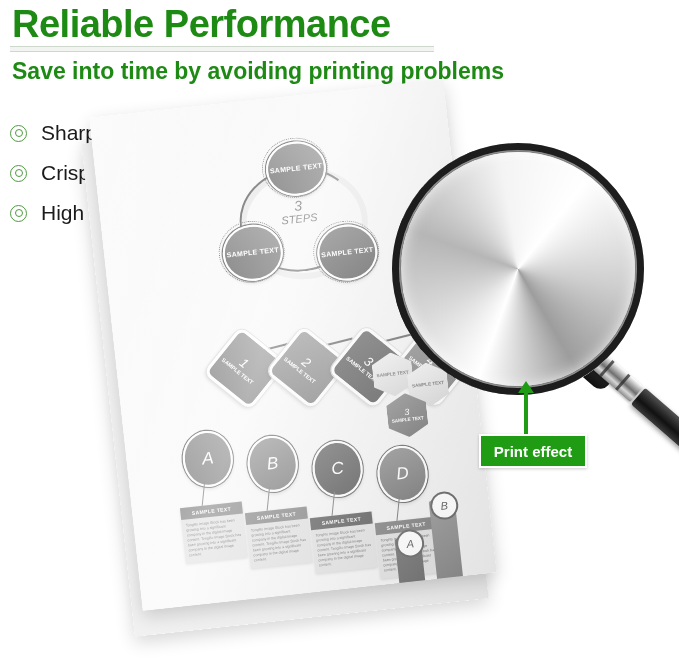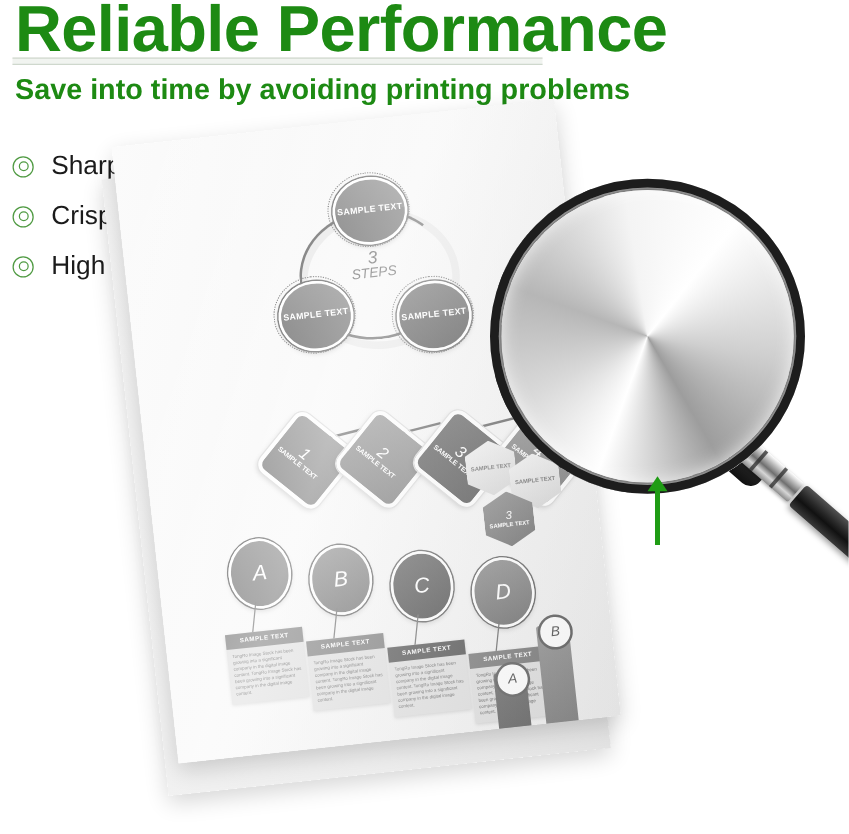--- a/index.html
+++ b/index.html
@@ -7,21 +7,21 @@
   body{
     width:679px;height:667px;overflow:hidden;position:relative;
     font-family:"Liberation Sans","DejaVu Sans",sans-serif;
     background:#ffffff;
   }
   #root{position:absolute;inset:0;width:679px;height:667px;overflow:hidden;background:#fff;}
 
   
   .headline{
     position:absolute;left:12px;top:2px;width:470px;
-    font-size:52px;font-weight:bold;color:#1d8a13;letter-spacing:-0.5px;
+    font-size:38px;font-weight:bold;color:#1d8a13;letter-spacing:-0.5px;
     white-space:nowrap;line-height:44px;
   }
   .rule{
     position:absolute;left:10px;top:46px;width:424px;height:4px;
     border-top:1px solid #cfd8cd;border-bottom:1px solid #cfd8cd;
     background:#f1f4f0;
   }
   .subhead{
     position:absolute;left:12px;top:56px;width:560px;
     font-size:23px;font-weight:bold;color:#1d8a13;white-space:nowrap;
@@ -456,14 +456,17 @@
       </div>
       <div class="glass-glare"></div>
     </div>
 
     <div class="rim"></div>
     <div class="rim-in"></div>
     <div class="rim-hl"></div>
   </div>
 
   <div class="arrow"></div>
+  <div class="callout">
+    <span>Print effect</span>
+  </div>
 
 </div>
 
 </body></html>

